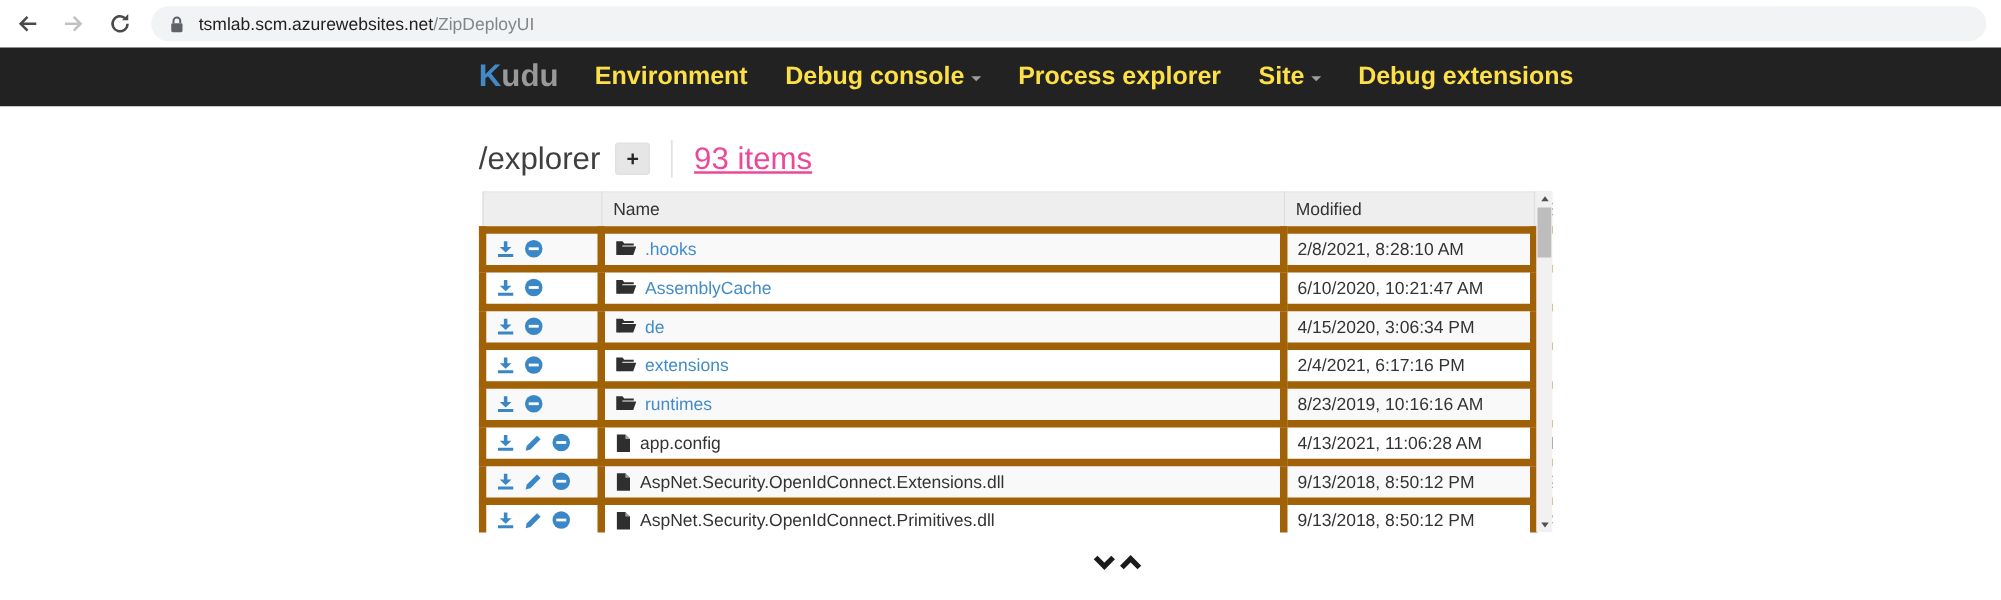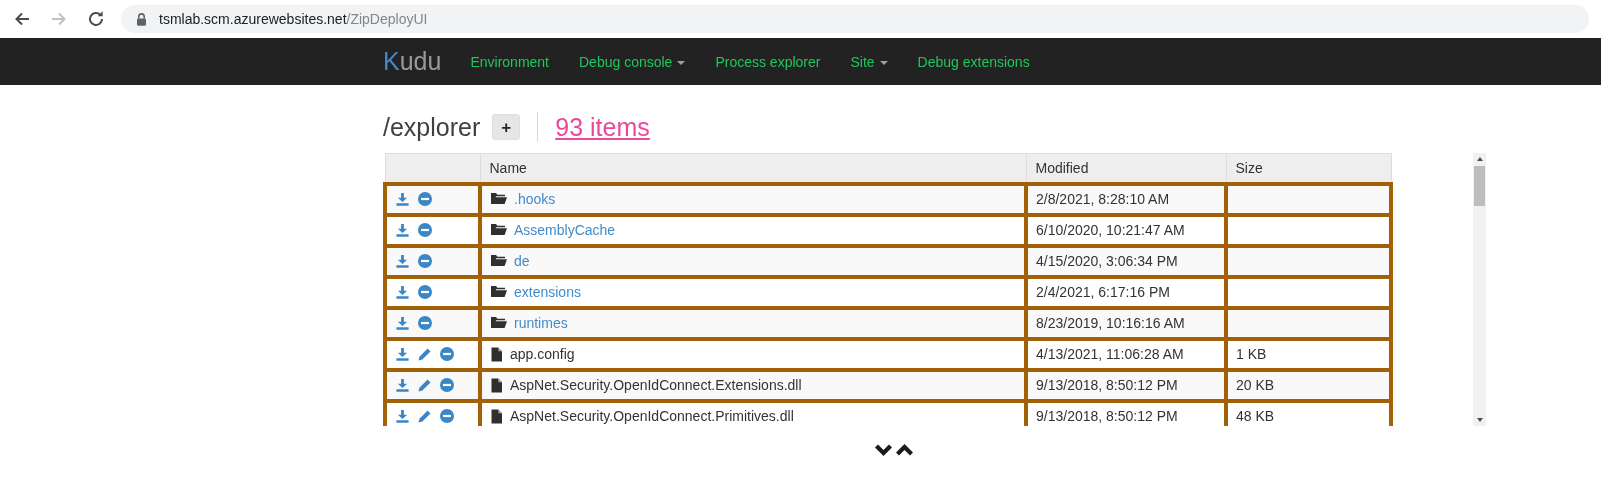--- a/index.html
+++ b/index.html
@@ -11,47 +11,47 @@
   .nav-btn { width: 30px; height: 30px; border-radius: 50%; display: flex;
     align-items: center; justify-content: center; margin-left: 7px; flex: 0 0 auto; cursor: pointer; }
   .omnibox { flex: 1 1 auto; height: 28px; background: #f1f3f4; border-radius: 14px;
     margin: 0 12px 0 10px; display: flex; align-items: center; padding: 0 14px; }
   .omnibox .lock { margin-right: 11px; display: flex; }
   .url { font-size: 14px; color: #202124; white-space: nowrap; }
   .url .path { color: #80868b; }
 
   
   .navbar { height: 47px; background: #222; display: flex; align-items: center; }
-  .nav-inner { margin-left: 383px; display: flex; align-items: center; }
+  .nav-inner { margin-left: 383px; display: flex; align-items: center; font-weight: bold; }
   .brand { font-size: 25px; color: #999; margin-right: 14px; cursor: pointer; text-decoration: none; }
   .brand .k { color: #4189c7; }
-  .nav-item { font-size: 14px; color: #22c55e; padding: 0 15px; cursor: pointer; white-space: nowrap; }
+  .nav-item { font-size: 20px; color: #fde047; padding: 0 15px; cursor: pointer; white-space: nowrap; }
   .caret { display: inline-block; width: 0; height: 0; border-top: 4px solid #9d9d9d;
     border-left: 4px solid transparent; border-right: 4px solid transparent;
     margin-left: 5px; vertical-align: 2px; }
 
   
   .main { margin-left: 383px; width: 1021px; }
   .title-row { display: flex; align-items: center; margin-top: 25px; height: 34px; }
   .path-title { font-size: 25px; color: #3f3f3f; }
   .add-btn { margin-left: 12px; width: 28px; height: 26px; background: #e6e6e6;
     border: 1px solid #e0e0e0; border-radius: 3px; font-size: 17px; font-weight: bold;
     color: #262626; display: flex; align-items: center; justify-content: center;
     cursor: pointer; line-height: 1; }
   .vdivider { width: 1px; height: 30px; background: #d8d8d8; margin: 0 17px; }
   .item-count { font-size: 25px; color: #ec4899; text-decoration: underline; }
 
   
-  .table-wrap { position: relative; margin-top: 9px; width: 1103px; height: 273px; overflow: hidden; }
+  .table-wrap { position: relative; margin-top: 9px; width: 859px; height: 273px; overflow: hidden; }
   table { border-collapse: collapse; table-layout: fixed; width: 1006px;
     font-size: 14px; color: #333; }
   th { background: #eee; height: 30px; text-align: left; font-weight: normal;
     padding: 0 0 0 9px; border: 1px solid #ddd; border-bottom: 3px solid #4cb8dd;
     color: #333; }
-  td { height: 31px; border: 4px solid #a16207; padding: 0 0 0 8px;
+  td { height: 31px; border: 6px solid #a16207; padding: 0 0 0 8px;
     white-space: nowrap; overflow: hidden; }
   tr.striped td { background: #f9f9f9; }
   .cell-flex { display: flex; align-items: center; gap: 7px; }
   .folder-link { color: #428bca; text-decoration: none; cursor: pointer; }
   .file-label { color: #333; cursor: pointer; }
   .action-icon { display: flex; cursor: pointer; }
   .glyph { display: flex; }
 
   
   .scrollbar { position: absolute; right: 0; top: 0; width: 13px; height: 273px;

